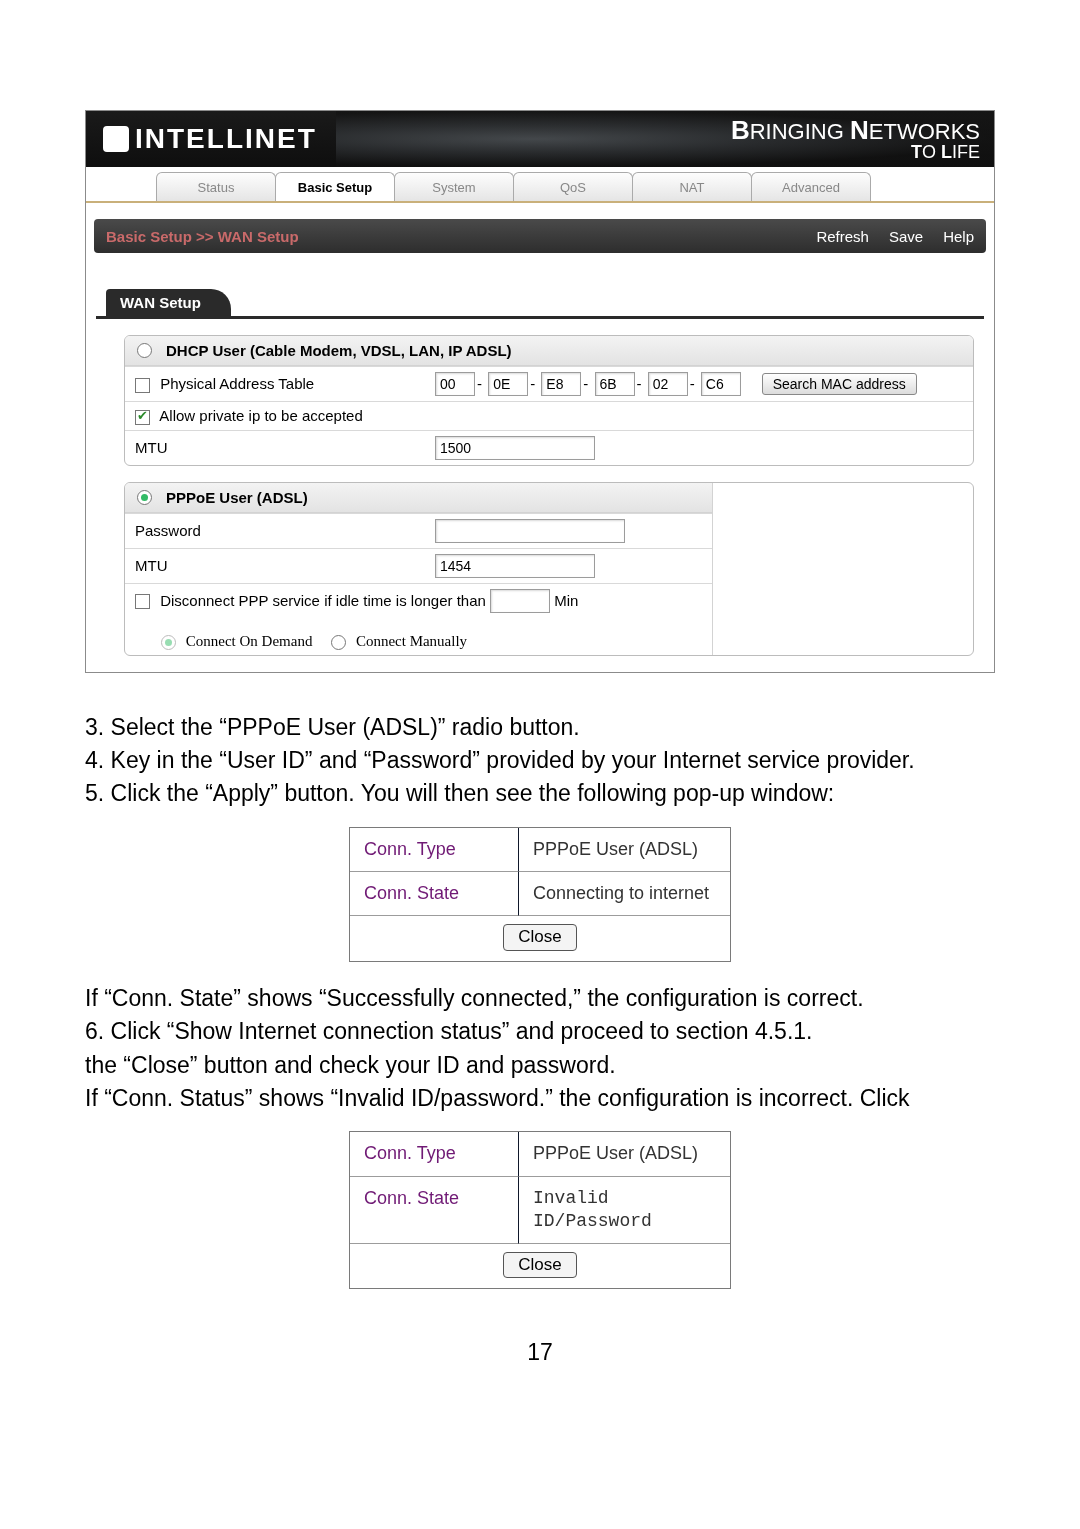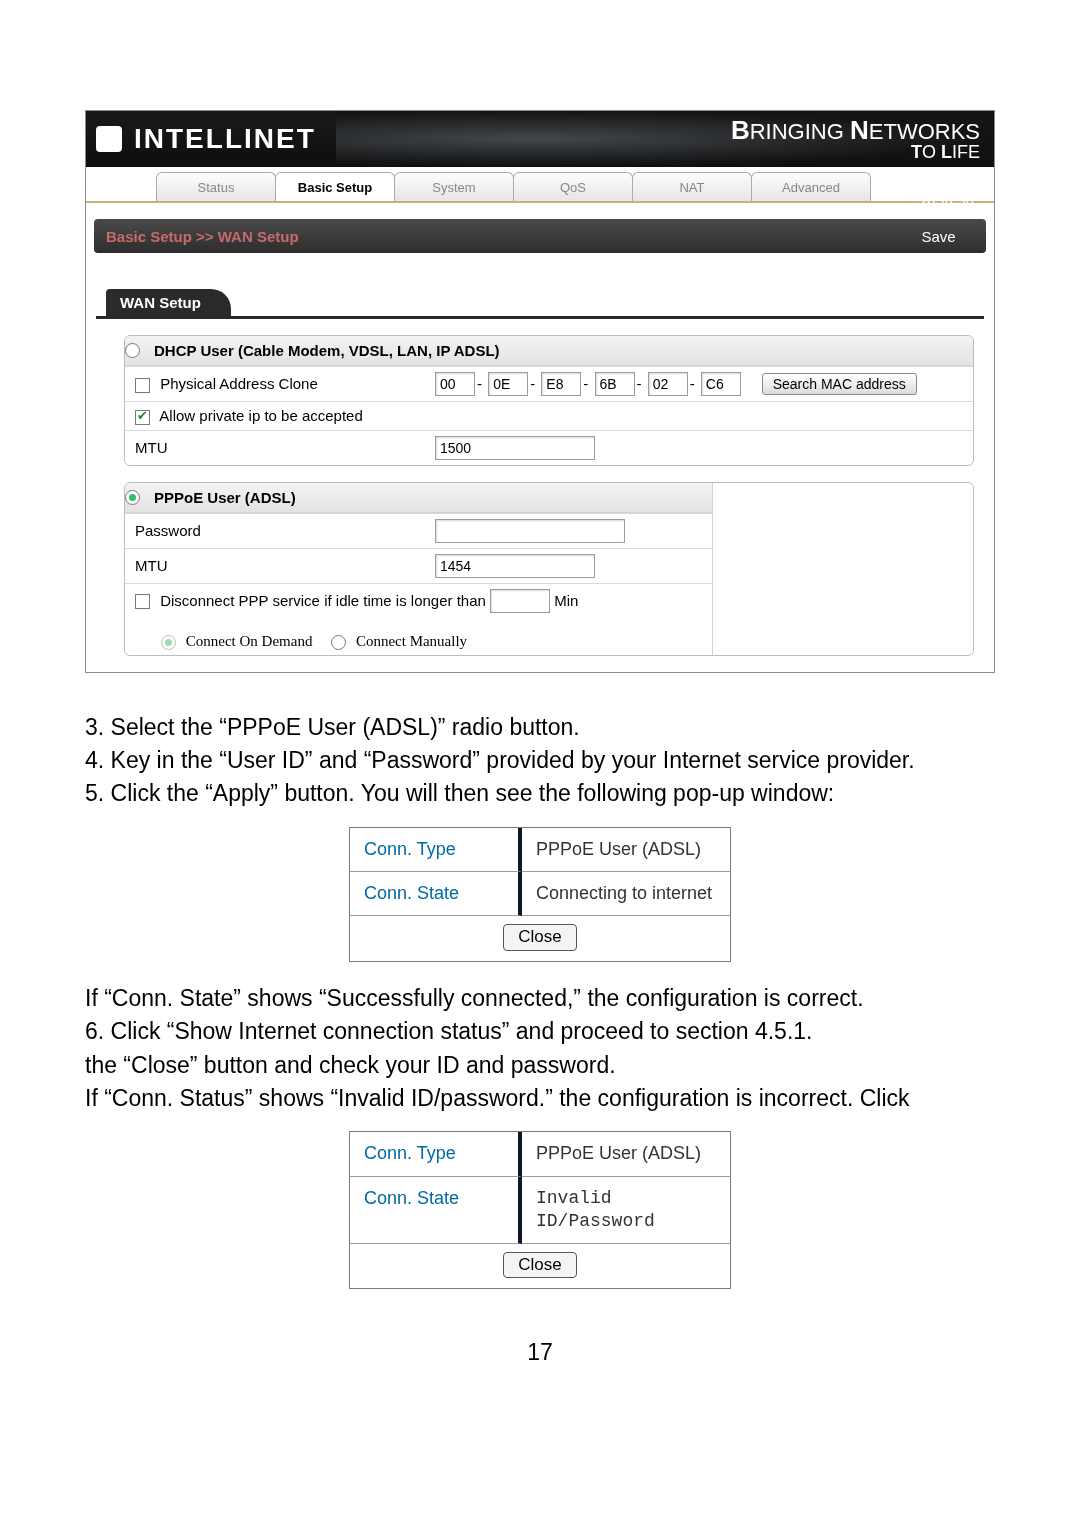--- a/index.html
+++ b/index.html
@@ -1,43 +1,43 @@
 <!DOCTYPE html>
 <html><head>
 <meta charset="utf-8">
 <style>
   html,body{margin:0;padding:0;background:#fff;font-family:Arial,Helvetica,sans-serif;color:#000;}
   .page{width:1080px;min-height:1529px;margin:0 auto;position:relative;box-sizing:border-box;padding:110px 85px 40px 85px;}
   
   .router{border:1px solid #8b8b8b;overflow:hidden;font-size:15px;}
   .top-banner{height:56px;background:linear-gradient(180deg,#1a1a1a 0%,#0e0e0e 100%);position:relative;display:flex;align-items:center;color:#fff;overflow:hidden;}
   .top-banner::before{content:"";position:absolute;left:250px;right:0;top:0;bottom:0;background:radial-gradient(ellipse at 30% 50%,#6b7278 0%,#3b3f43 35%,#111 70%);opacity:.55;}
-  .logo{display:flex;align-items:center;gap:6px;padding-left:10px;position:relative;}
+  .logo{display:flex;align-items:center;padding-left:17px;position:relative;}
   .logo .check{width:26px;height:26px;border:2px solid #fff;border-radius:4px;display:flex;align-items:center;justify-content:center;font-weight:bold;}
   .logo .wordmark{font-family:"Arial Black",Arial,sans-serif;font-weight:900;font-size:28px;letter-spacing:2px;}
   .slogan{position:absolute;right:14px;top:6px;text-align:right;line-height:1;}
   .slogan .l1{font-size:22px;font-variant:small-caps;}
   .slogan .l1 b{font-size:26px;}
   .slogan .l2{font-size:18px;font-variant:small-caps;}
   .main-tabs{height:34px;display:flex;align-items:flex-end;background:#fff;padding:0 30px 0 70px;border-bottom:2px solid #c9b07a;}
   .mtab{width:118px;height:28px;border:1px solid #aaa;border-bottom:none;border-top-left-radius:6px;border-top-right-radius:6px;margin-right:-1px;display:flex;align-items:center;justify-content:center;color:#888;background:linear-gradient(180deg,#fdfdfd,#e5e5e5);font-size:13px;position:relative;}
   .mtab.active{color:#000;font-weight:bold;background:#fff;z-index:2;}
   .subnav{background:linear-gradient(180deg,#fff,#f2f2f2);padding:6px 10px;font-size:15px;color:#333;border-bottom:1px solid #d6d6d6;position:relative;}
   .subnav .item{margin-right:8px;}
   .subnav .first{display:inline-block;border:1px solid #2a58ff;border-radius:16px;padding:2px 10px 2px 10px;}
   .circled{position:absolute;left:-2px;top:-26px;width:350px;height:60px;border:2px solid #2a58ff;border-radius:60px/36px;pointer-events:none;}
   .crumbbar{margin:16px 8px 0 8px;background:linear-gradient(180deg,#4a4a4a,#2d2d2d);color:#fff;height:34px;border-radius:4px;display:flex;align-items:center;padding:0 12px;font-size:15px;}
   .crumbbar .bc{color:#c96a6a;font-weight:bold;}
-  .crumbbar .actions{margin-left:auto;display:flex;gap:20px;flex-direction:column;}
+  .crumbbar .actions{margin-left:auto;display:flex;gap:20px;}
   .content{padding:36px 10px 16px 10px;}
   .section-tab-row{position:relative;height:30px;}
   .section-tab{position:absolute;left:10px;top:0;background:#2a2a2a;color:#fff;font-weight:bold;padding:5px 30px 5px 14px;border-top-right-radius:20px 20px;border-top-left-radius:4px;font-size:15px;}
   .section-line{position:absolute;left:0;right:0;bottom:0;height:3px;background:#2a2a2a;}
   .formbox{border:1px solid #bcbcbc;border-radius:6px;margin:16px 10px 0 28px;overflow:hidden;}
-  .formbox .hdr{background:linear-gradient(180deg,#f3f3f3,#e3e3e3);padding:6px 0;font-weight:bold;display:flex;align-items:center;gap:8px;border-bottom:1px solid #d3d3d3;}
+  .formbox .hdr{background:linear-gradient(180deg,#f3f3f3,#e3e3e3);padding:6px 12px;font-weight:bold;display:flex;align-items:center;gap:8px;border-bottom:1px solid #d3d3d3;}
   .formbox table{width:100%;border-collapse:collapse;}
   .formbox td{border-top:1px solid #d9d9d9;padding:5px 10px;vertical-align:middle;}
   .formbox td.lab{width:280px;}
   .formbox input[type=text],.formbox input[type=password]{border:1px solid #9c9c9c;background:#fff;height:22px;padding:0 4px;font-size:14px;box-shadow:inset 1px 1px 2px rgba(0,0,0,.15);}
   .mac input[type=text]{width:30px;text-align:left;}
   .mac .dash{margin:0 2px;}
   .btn{display:inline-block;border:1px solid #888;background:linear-gradient(180deg,#fff,#dcdcdc);padding:2px 10px;border-radius:3px;font-size:14px;}
   .formbox.two-col{display:flex;}
   .formbox.two-col .left{flex:1;}
   .formbox.two-col .right{width:260px;border-left:1px solid #d3d3d3;}
@@ -45,21 +45,21 @@
   .radio{border-radius:50%;}
   .radio.sel::after{content:"";position:absolute;inset:3px;border-radius:50%;background:#3b6;}
   .check.sel::after{content:"✔";position:absolute;left:1px;top:-3px;font-size:13px;color:#2a8a2a;}
   .indent{padding-left:26px;}
   
   .instr{font-size:23px;line-height:1.28;margin-top:40px;}
   .instr p{margin:0 0 4px 0;}
   .popup{width:380px;margin:18px auto 22px auto;border:1px solid #7a7a7a;font-size:18px;}
   .popup .row{display:flex;}
   .popup .cell{padding:10px 14px;border-bottom:1px solid #9c9c9c;}
-  .popup .cell.l{width:140px;border-right:4px solid #0f172a;color:#0369a1;}
+  .popup .cell.l{width:140px;border-right:1px solid #0f172a;color:#701a75;}
   .popup .cell.r{flex:1;color:#333;}
   .popup .btnrow{padding:8px 0 10px 0;text-align:center;}
   .popup .pbtn{display:inline-block;border:1px solid #555;border-radius:4px;padding:1px 14px 2px 14px;font-size:17px;background:#f4f4f4;}
   .mono{font-family:"Courier New",monospace;}
   .pagenum{text-align:center;font-size:23px;margin-top:50px;}
 </style>
 </head>
 <body>
 
 <div class="page">
@@ -116,21 +116,21 @@
       <div class="formbox">
         <div class="hdr">
           <span class="radio"></span>
           <span>DHCP User (Cable Modem, VDSL, LAN, IP ADSL)</span>
         </div>
         <table>
           <tbody>
               <tr>
             <td class="lab">
               <span class="check"></span>
-              <span>Physical Address Clone</span>
+              <span>Physical Address Table</span>
             </td>
             <td class="mac">
               <input type="text" value="00" style=""><span class="dash">-</span>
               <input type="text" value="0E" style=""><span class="dash">-</span>
               <input type="text" value="E8" style=""><span class="dash">-</span>
               <input type="text" value="6B" style=""><span class="dash">-</span>
               <input type="text" value="02" style=""><span class="dash">-</span>
               <input type="text" value="C6" style="">
               &nbsp;&nbsp;&nbsp;
               <span class="btn">Search MAC address</span>

